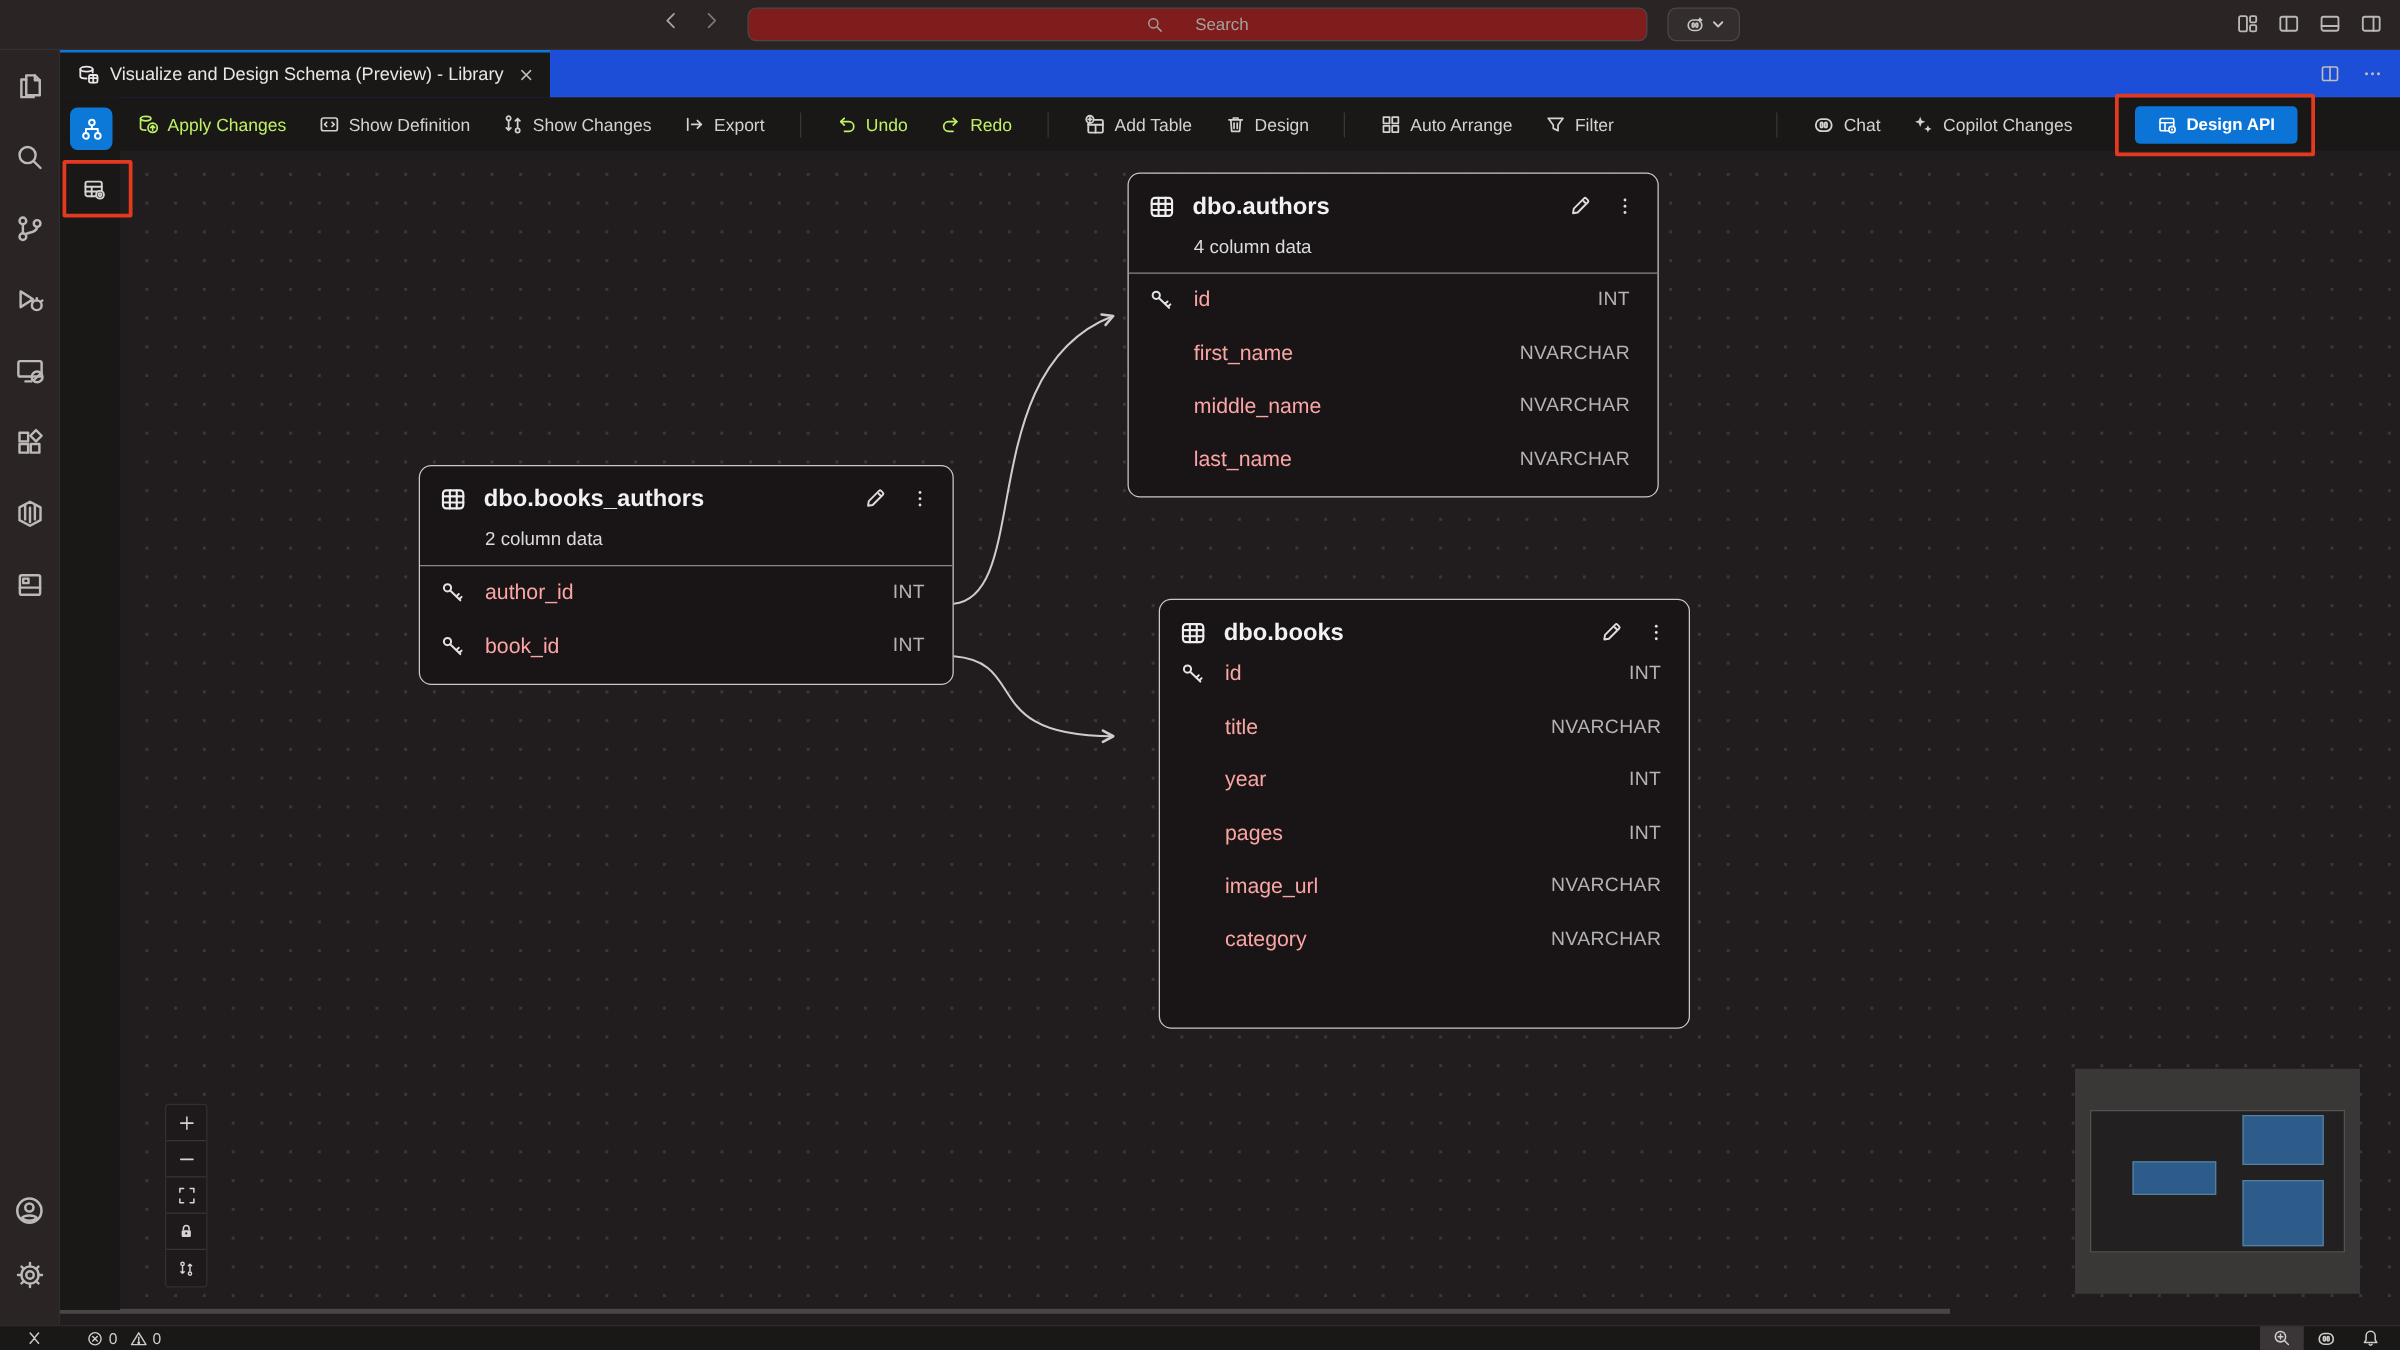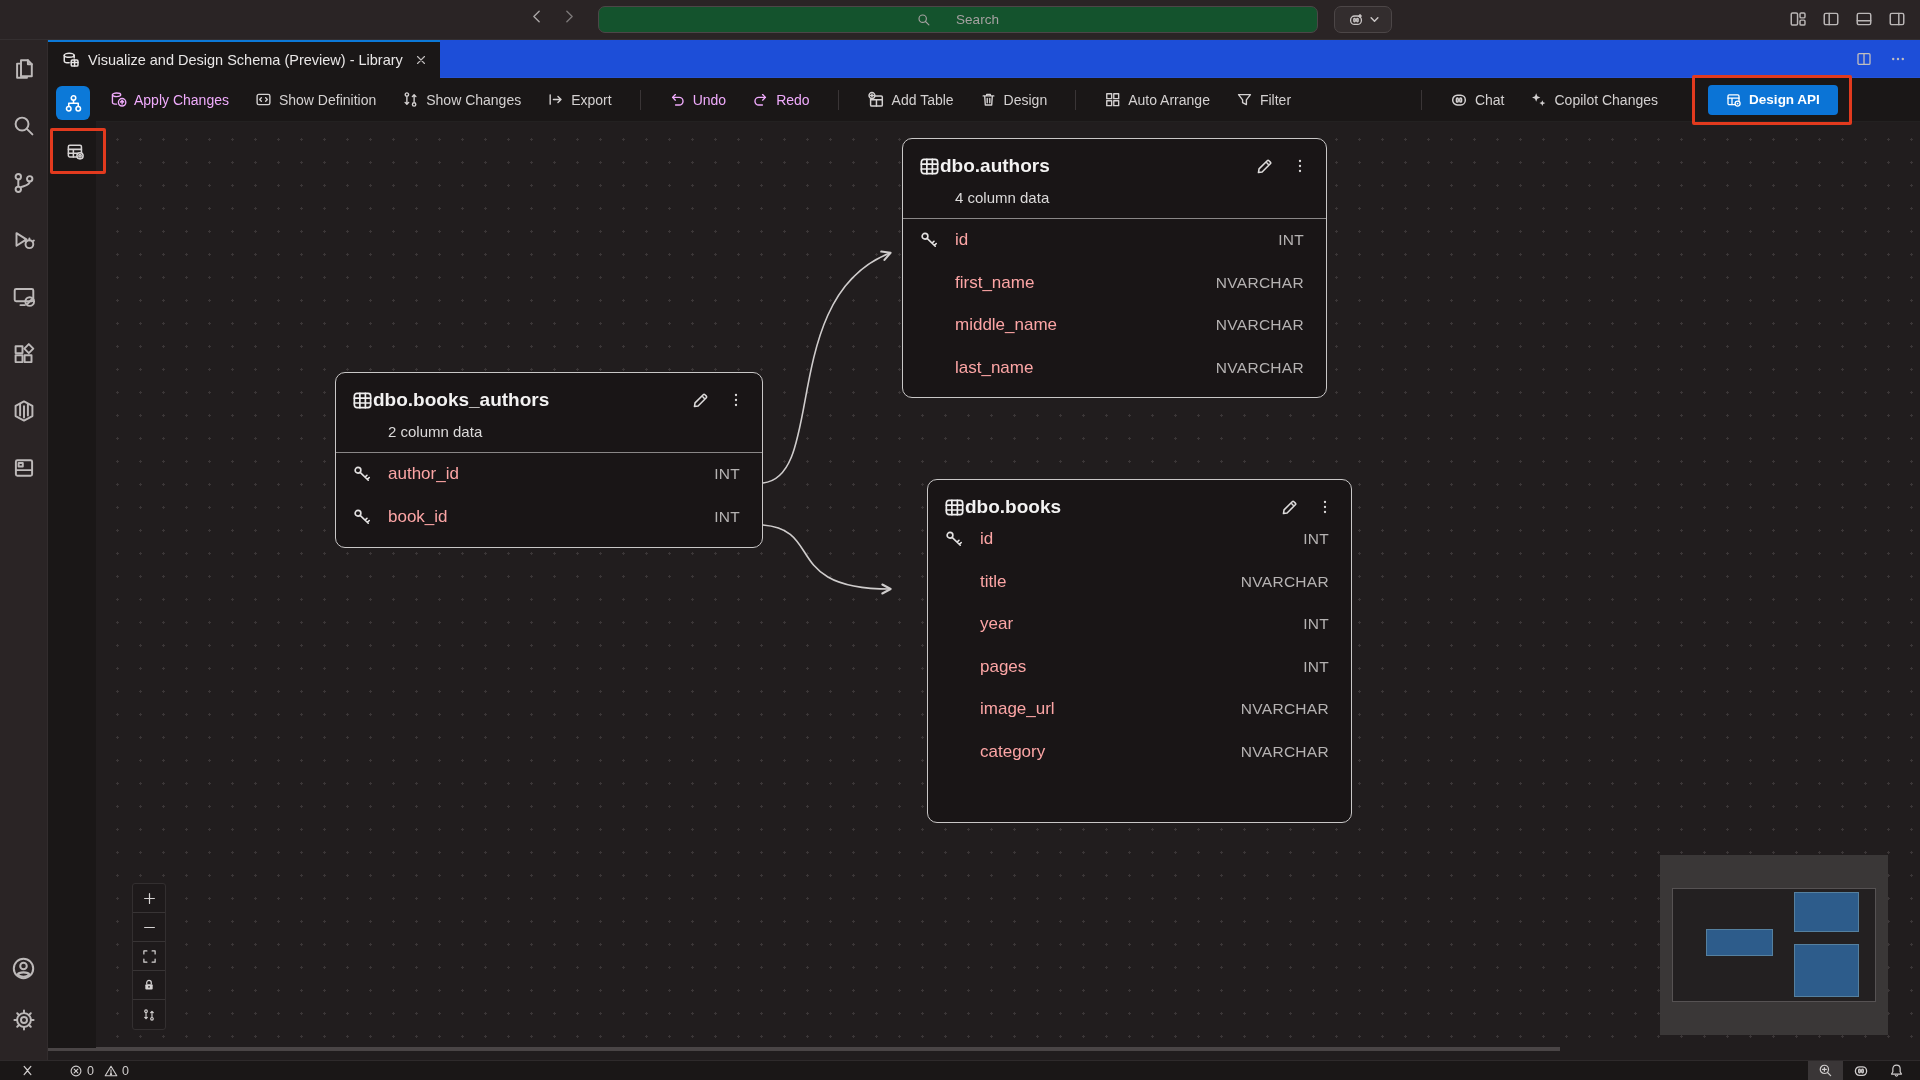--- a/index.html
+++ b/index.html
@@ -9,21 +9,21 @@
 
   svg { display:block; }
   .ic { stroke:currentColor; fill:none; stroke-width:1.3; stroke-linecap:round; stroke-linejoin:round; }
   .ic.fill { fill:currentColor; stroke:none; }
 
   
   .titlebar { position:absolute; left:0; top:0; width:1920px; height:40px; background:#2a2425;
     border-bottom:1px solid rgba(255,255,255,0.05); z-index:30; }
   .nav-arrows { position:absolute; left:528px; top:8px; display:flex; gap:16px; color:#aaa6a6; }
   .nav-arrows .dim { color:#7c7878; }
-  .searchbox { position:absolute; left:598px; top:6px; width:720px; height:27px; background:#14532d;
+  .searchbox { position:absolute; left:598px; top:6px; width:720px; height:27px; background:#7f1d1d;
     border:1px solid #4c4647; border-radius:7px; display:flex; align-items:center; justify-content:center;
     gap:25px; color:#a5a1a1; font-size:13.5px; }
   .copilot-menu { position:absolute; left:1334px; top:6px; width:58px; height:27px; background:#332d2e;
     border:1px solid #4c4647; border-radius:7px; display:flex; align-items:center; justify-content:center;
     gap:6px; color:#c9c5c5; }
   .win-icons { position:absolute; right:14px; top:10px; display:flex; gap:15px; color:#bbb7b7; }
 
   
   .activitybar { position:absolute; left:0; top:40px; width:48px; height:1020px; background:#2a2425;
     border-right:1px solid rgba(255,255,255,0.04); display:flex; flex-direction:column; z-index:20; }
@@ -40,21 +40,21 @@
     color:#e8e6e6; font-size:14.5px; gap:8px; }
   .tab-close { margin-left:auto; color:#c2bebe; display:flex; }
   .editor-actions { position:absolute; right:14px; top:0; height:38px; display:flex; align-items:center;
     gap:18px; color:#c2bebe; }
 
   
   .toolbar { position:absolute; left:48px; top:78px; width:1872px; height:44px; background:#1a1717;
     display:flex; align-items:center; padding:0 82px 0 62px; gap:26px; color:#d4d1d1; font-size:14px;
     border-bottom:1px solid rgba(255,255,255,0.045); z-index:10; }
   .tb-item { display:flex; align-items:center; gap:7px; white-space:nowrap; }
-  .tb-item.disabled { color:#f0abfc; }
+  .tb-item.disabled { color:#bef264; }
   .tb-sep { width:1px; height:20px; background:#3a3536; margin:0 2px; }
   .design-wrap { position:relative; margin-left:24px; }
   .design-btn { width:130px; height:30px; background:#0b74d6; border-radius:4px; display:flex;
     align-items:center; justify-content:center; gap:7px; color:#ffffff; font-size:13.5px; font-weight:700; }
   .push-right { margin-left:auto; }
 
   
   .rail { position:absolute; left:48px; top:78px; width:48px; height:970px; background:#1a1717; z-index:11; }
   .rail-btn { position:absolute; left:8px; width:34px; height:34px; border-radius:6px; display:flex;
     align-items:center; justify-content:center; color:#d6d3d3; }
@@ -66,21 +66,21 @@
 
   
   .canvas { position:absolute; left:96px; top:122px; width:1824px; height:926px;
     background-color:#211d1e;
     background-image:radial-gradient(circle, #3b3637 1.3px, transparent 1.4px);
     background-size:23px 23px; background-position:10px 6px; }
 
   
   .card { position:absolute; background:#191516; border:1.5px solid #c9c7c7; border-radius:10px;
     color:#efeeee; z-index:5; }
-  .card-head { padding:16px 18px 0 16px; display:flex; align-items:center; }
+  .card-head { padding:16px 18px 0 16px; display:flex; align-items:flex-start; gap:14px; }
   .card-title { font-size:19px; font-weight:700; color:#f3f2f2; }
   .card-actions { margin-left:auto; display:flex; align-items:center; gap:18px; color:#dddbdb; }
   .card-sub { padding:12px 16px 12px 52px; font-size:15px; color:#dcdada;
     border-bottom:1px solid #8a8787; }
   .row { height:42.5px; display:flex; align-items:center; padding:0 22px 0 16px; }
   .row .keyslot { width:36px; display:flex; align-items:center; color:#e3e1e1; }
   .row .cname { font-size:17px; color:#fca5a5; }
   .row .ctype { margin-left:auto; font-size:15.5px; color:#b5b2b2; letter-spacing:.3px; }
 
   

